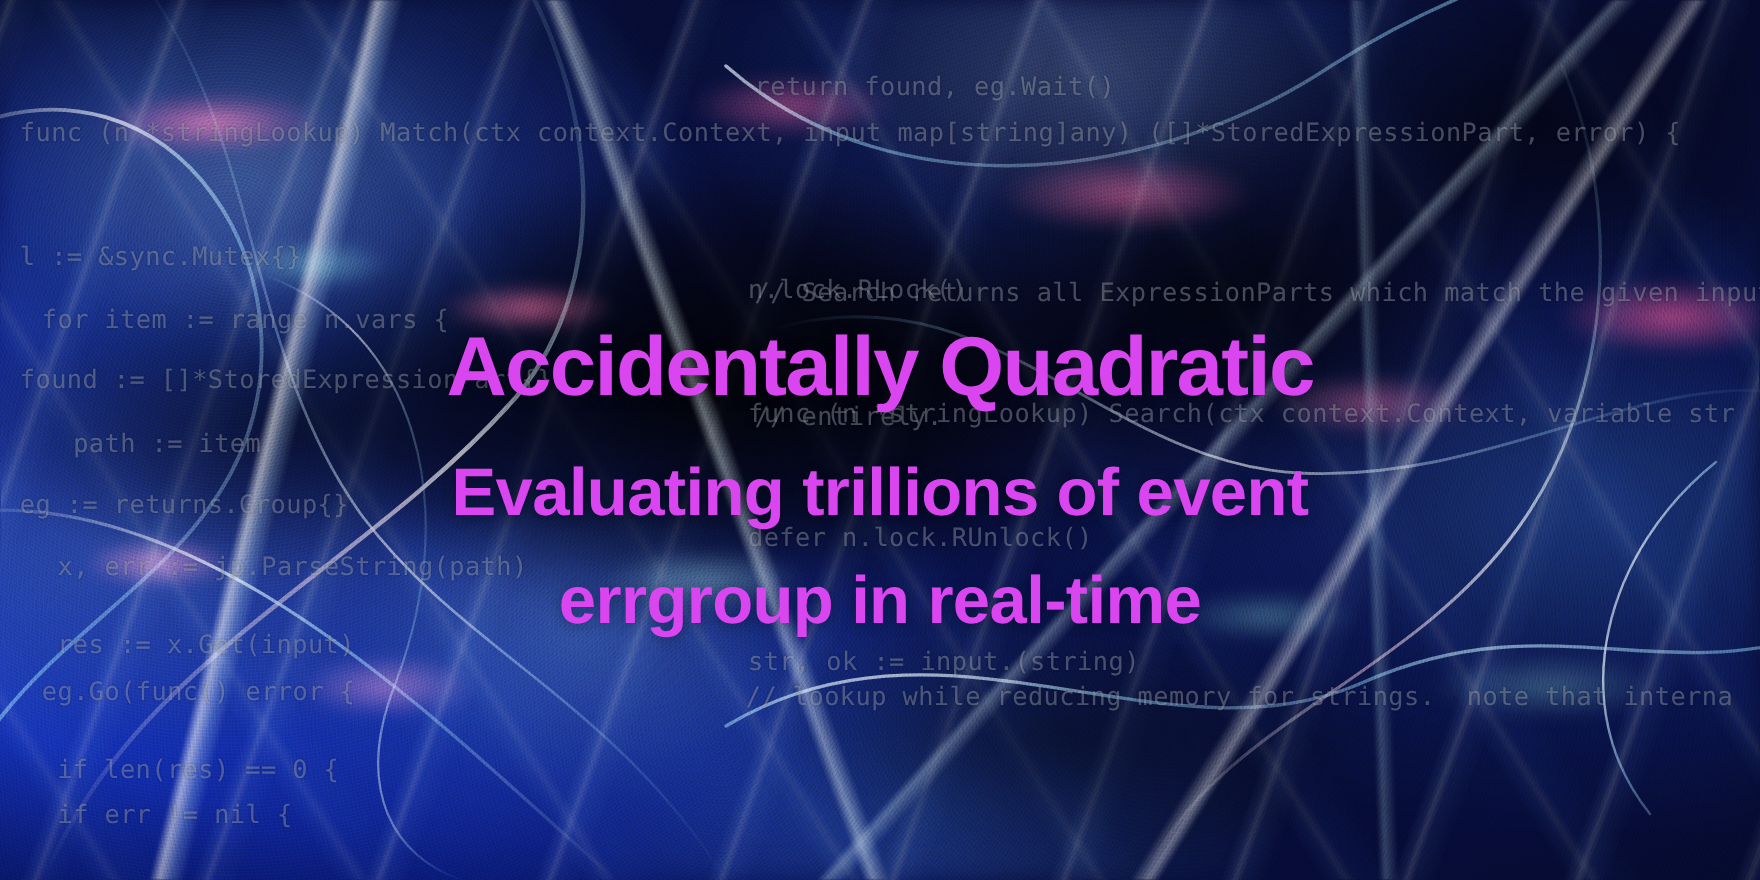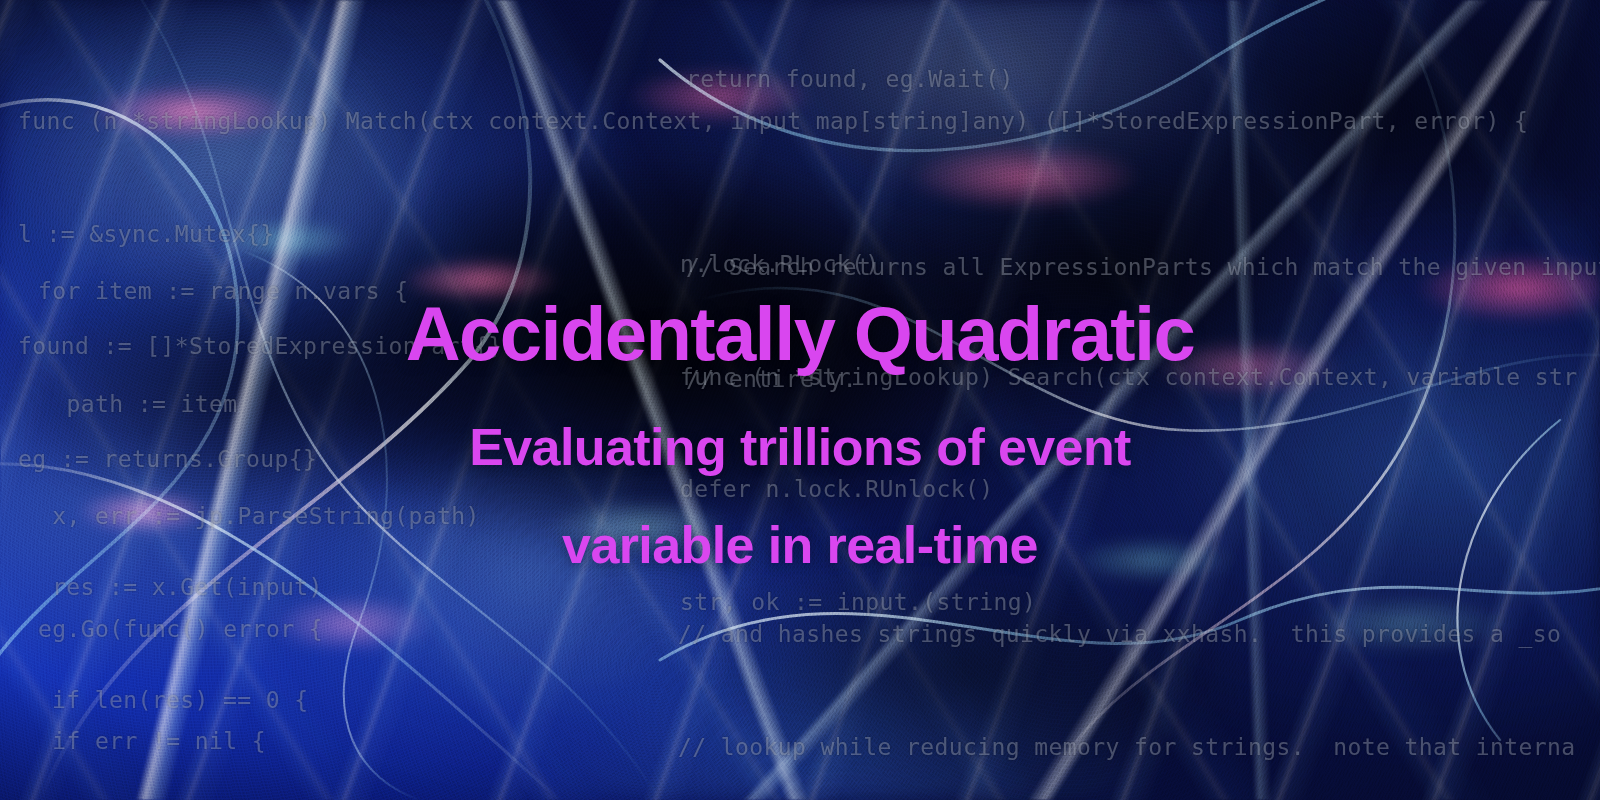--- a/index.html
+++ b/index.html
@@ -178,21 +178,21 @@
     display: block;
     font-size: 76px;
     font-weight: 700;
     letter-spacing: -1.6px;
     line-height: 1.0;
     margin-bottom: 26px;
     text-shadow: 0 2px 14px rgba(0,0,0,0.35);
   }
   .subtitle-line {
     display: block;
-    font-size: 52px;
+    font-size: 61px;
     font-weight: 700;
     letter-spacing: -0.6px;
     line-height: 98px;
     text-shadow: 0 2px 12px rgba(0,0,0,0.32);
   }
 </style>
 </head>
 <body>
 
 <div id="stage">
@@ -278,28 +278,27 @@
   </div>
 
   <div class="code-block" id="code-right-mid">
     <span class="code-line">n.lock.RLock()</span>
     <span class="code-line">func (n *stringLookup) Search(ctx context.Context, variable str</span>
     <span class="code-line">defer n.lock.RUnlock()</span>
     <span class="code-line">str, ok := input.(string)</span>
   </div>
 
   <div class="code-block" id="code-right-bottom">
-    <span class="code-line">// and hashes strings quickly via xxhash.  this provides a _so</span>
     <span class="code-line">// lookup while reducing memory for strings.  note that interna</span>
     
     
     
     
     
   </div>
 
   <div id="headline">
     <span id="title-text">Accidentally Quadratic</span>
     <span class="subtitle-line">Evaluating trillions of event</span>
-    <span class="subtitle-line">variable in real-time</span>
+    <span class="subtitle-line">errgroup in real-time</span>
   </div>
 
 </div>
 
 </body></html>

